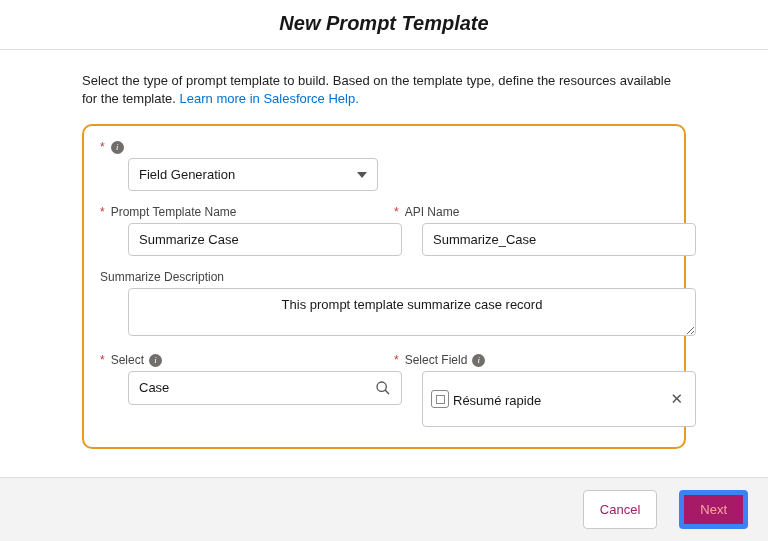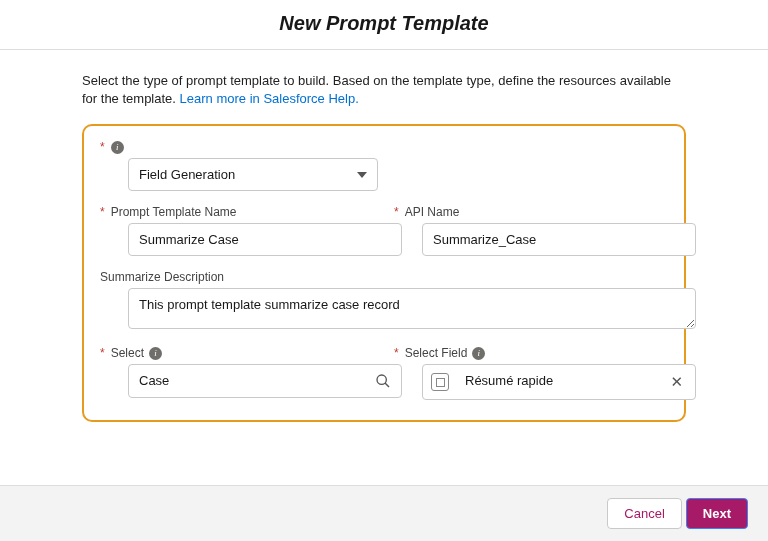--- a/index.html
+++ b/index.html
@@ -92,34 +92,35 @@
     cursor:pointer;
     width: 250px;
   }
   .select .caret {
     width: 0; height: 0;
     border-left: 5px solid transparent;
     border-right: 5px solid transparent;
     border-top: 6px solid #555;
   }
   .textarea {
-    height: 41px;
+    height: 48px;
     resize: both;
+    text-align: center;
   }
   .lookup {
     display:flex;
     justify-content:space-between;
     cursor:text;
   }
   .search-svg { width:16px;height:16px; stroke:#555; stroke-width:2; fill:none; }
   .pill-input {
     display:flex;
-    align-items:flex-start;
-    gap:16px;
-    padding: 8px 8px;
+    align-items:flex-end;
+    gap:4px;
+    padding: 18px 8px;
   }
   .pill-icon {
     width:18px;height:18px;
     border:1px solid #888;
     border-radius:3px;
     display:flex;align-items:center;justify-content:center;
   }
   .pill-icon-inner {
     width:9px;height:9px;border:1px solid #888;
   }
@@ -131,40 +132,40 @@
     padding:0 4px;
   }
   .footer {
     position:absolute;
     bottom:0; left:0; right:0;
     background:#f3f3f3;
     border-top:1px solid #ddd;
     padding:12px 20px;
     display:flex;
     justify-content:flex-end;
-    gap:4px;
+    gap:22px;
   }
   .btn {
     padding:7px 16px;
     font-size:13px;
     border-radius:4px;
     cursor:pointer;
     font-family:inherit;
   }
   .btn-neutral {
     background:#fff;
     border:1px solid #c9c9c9;
     color:#a61a67;
     font-weight:400;
   }
   .btn-brand {
     background:#a61a67;
-    border:1px solid #3b82f6;
-    color:#ffffff;
-    font-weight:700;
+    border:5px solid #3b82f6;
+    color:#fca5a5;
+    font-weight:400;
   }
 </style>
 </head>
 <body>
 
 <div class="modal-title">New Prompt Template</div>
 <hr class="top-sep">
 
 <div class="content">
   <p class="intro">

